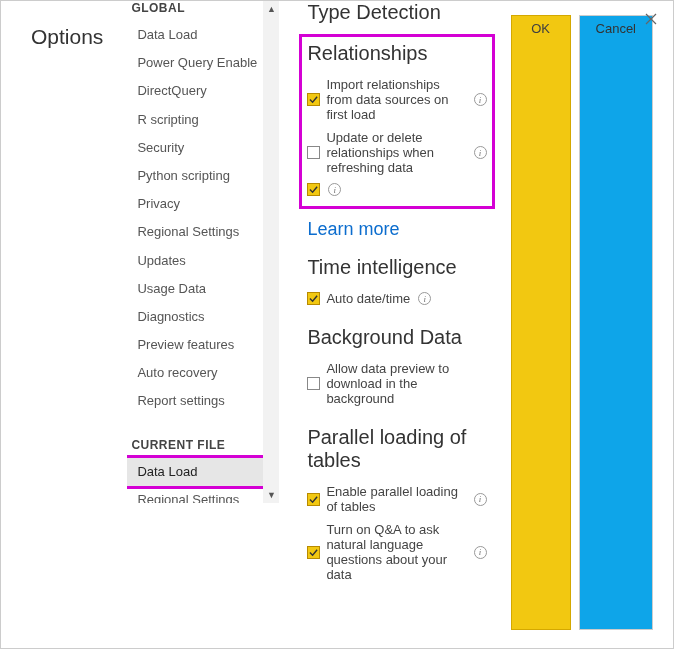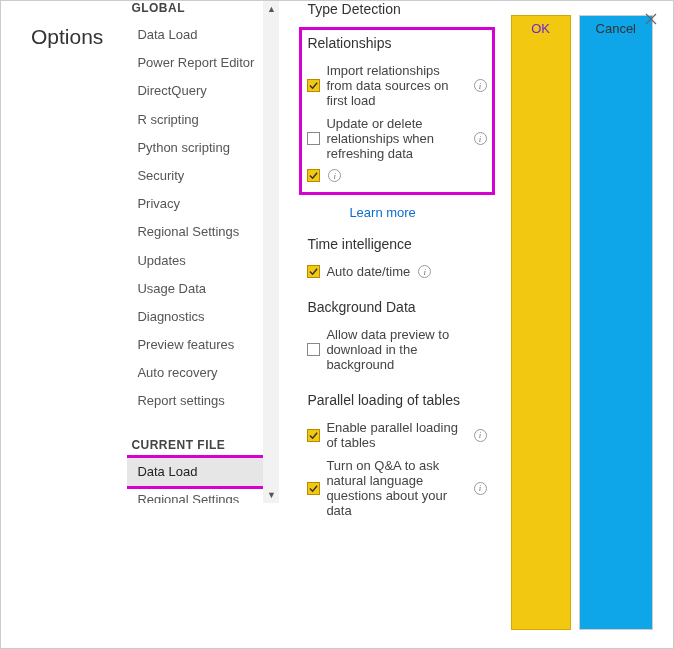--- a/index.html
+++ b/index.html
@@ -83,21 +83,21 @@
       margin: -3px -3px -3px -6px;
       padding: 0 0 0 3px;
     }
     
     .main {
       flex: 1;
       padding: 0 24px 0 28px;
       overflow: hidden;
     }
     .group-title {
-      font-size: 14px;
+      font-size: 20px;
       font-weight: 400;
       color: #333;
       margin: 0 0 8px 0;
     }
     .group-title.mt { margin-top: 16px; }
     .opt-row {
       display: flex;
       align-items: center;
       gap: 6px;
       padding: 4px 0;
@@ -124,25 +124,24 @@
       display: inline-flex; align-items: center; justify-content: center;
       font-size: 9px;
       color: #777;
       font-family: Georgia, serif;
       font-style: italic;
       flex-shrink: 0;
       margin-left: 2px;
     }
     .learn-link {
       color: #0c6dce;
-      font-size: 13px;
+      font-size: 18px;
       padding: 6px 0 0 0;
       cursor: pointer;
       display: inline-block;
-      margin-left: 42px;
     }
     .rel-box {
       border: 3px solid #d400d4;
       margin: 10px -8px 4px -8px;
       padding: 5px 5px 6px 5px;
     }
     
     .footer {
       display: flex;
       justify-content: flex-end;
@@ -154,45 +153,45 @@
       padding: 5px 16px;
       font-size: 13px;
       border: 1px solid #ccc;
       background: #0ea5e9;
       cursor: pointer;
       text-align: center;
     }
     .btn.primary {
       background: #f2c811;
       border-color: #d4a800;
-      color: #6d28d9;
+      color: #404040;
     }
   </style>
 </head>
 <body>
 
 <div class="dialog">
   <div class="close-btn">
     <svg width="12" height="12" viewBox="0 0 12 12">
         <path d="M1 1 L11 11 M11 1 L1 11" stroke="#666" stroke-width="1.2" fill="none"></path>
       </svg>
   </div>
 
   <div class="title">Options</div>
 
   <div class="body">
     <div class="sidebar-wrap">
       <div class="sidebar">
         <div class="section-hdr first">GLOBAL</div>
         <div class="nav-item">Data Load</div>
-        <div class="nav-item">Power Report Editor</div>
+        <div class="nav-item">Power Query Enable</div>
         <div class="nav-item">DirectQuery</div>
         <div class="nav-item">R scripting</div>
+        <div class="nav-item">Security</div>
         <div class="nav-item">Python scripting</div>
-        <div class="nav-item">Security</div>
         <div class="nav-item">Privacy</div>
         <div class="nav-item">Regional Settings</div>
         <div class="nav-item">Updates</div>
         <div class="nav-item">Usage Data</div>
         <div class="nav-item">Diagnostics</div>
         <div class="nav-item">Preview features</div>
         <div class="nav-item">Auto recovery</div>
         <div class="nav-item">Report settings</div>
 
         <div class="section-hdr" style="margin-top:16px">CURRENT FILE</div>

